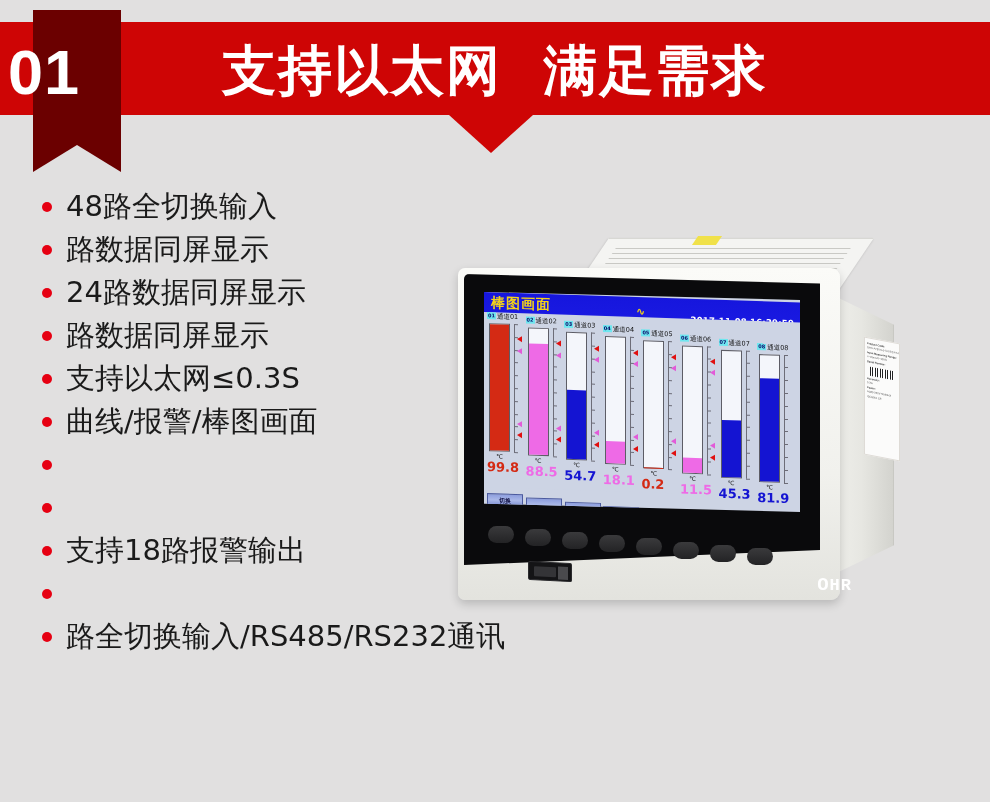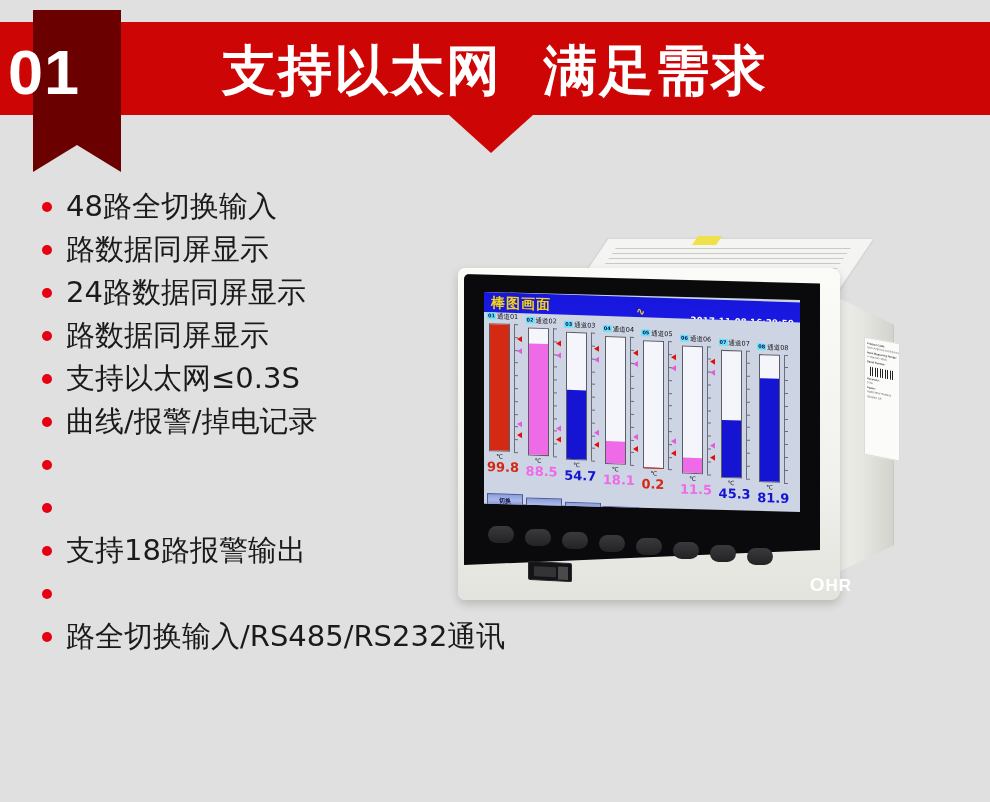--- a/index.html
+++ b/index.html
@@ -127,21 +127,21 @@
   #device-face{
     position:absolute; left:24px; top:44px; width:356px; height:300px;
     background:#0a0a0c;
     border-radius:5px 6px 6px 5px;
     clip-path:polygon(0 0, 100% 3.2%, 100% 92%, 0 97%);
   }
   #ohr-logo{
     position:absolute; right:18px; bottom:34px;
     color:#ffffff; font-size:17px; font-weight:bold;
     letter-spacing:1px; z-index:6;
-    font-family:Liberation Sans, sans-serif;
+    font-family:Liberation Mono, monospace;
   }
   #ohr-logo .o{ font-size:19px; }
 
   
   #keypad{ position:absolute; left:48px; top:296px; width:320px; height:40px; z-index:6; }
   .key{
     position:absolute; width:26px; height:17px; border-radius:9px;
     background:linear-gradient(180deg,#3a3a3c,#232325);
   }
   
@@ -266,21 +266,21 @@
     <div class="feature-item">
       <span class="feature-dot" style="background: rgb(230, 0, 18);"></span>
       <span class="feature-text">路数据同屏显示</span>
     </div>
     <div class="feature-item">
       <span class="feature-dot" style="background: rgb(230, 0, 18);"></span>
       <span class="feature-text">支持以太网≤0.3S</span>
     </div>
     <div class="feature-item">
       <span class="feature-dot" style="background: rgb(230, 0, 18);"></span>
-      <span class="feature-text">曲线/报警/掉电记录</span>
+      <span class="feature-text">曲线/报警/棒图画面</span>
     </div>
     <div class="feature-item">
       <span class="feature-dot" style="background: rgb(230, 0, 18);"></span>
     </div>
     <div class="feature-item">
       <span class="feature-dot" style="background: rgb(230, 0, 18);"></span>
     </div>
     <div class="feature-item">
       <span class="feature-dot" style="background: rgb(230, 0, 18);"></span>
       <span class="feature-text">支持18路报警输出</span>

